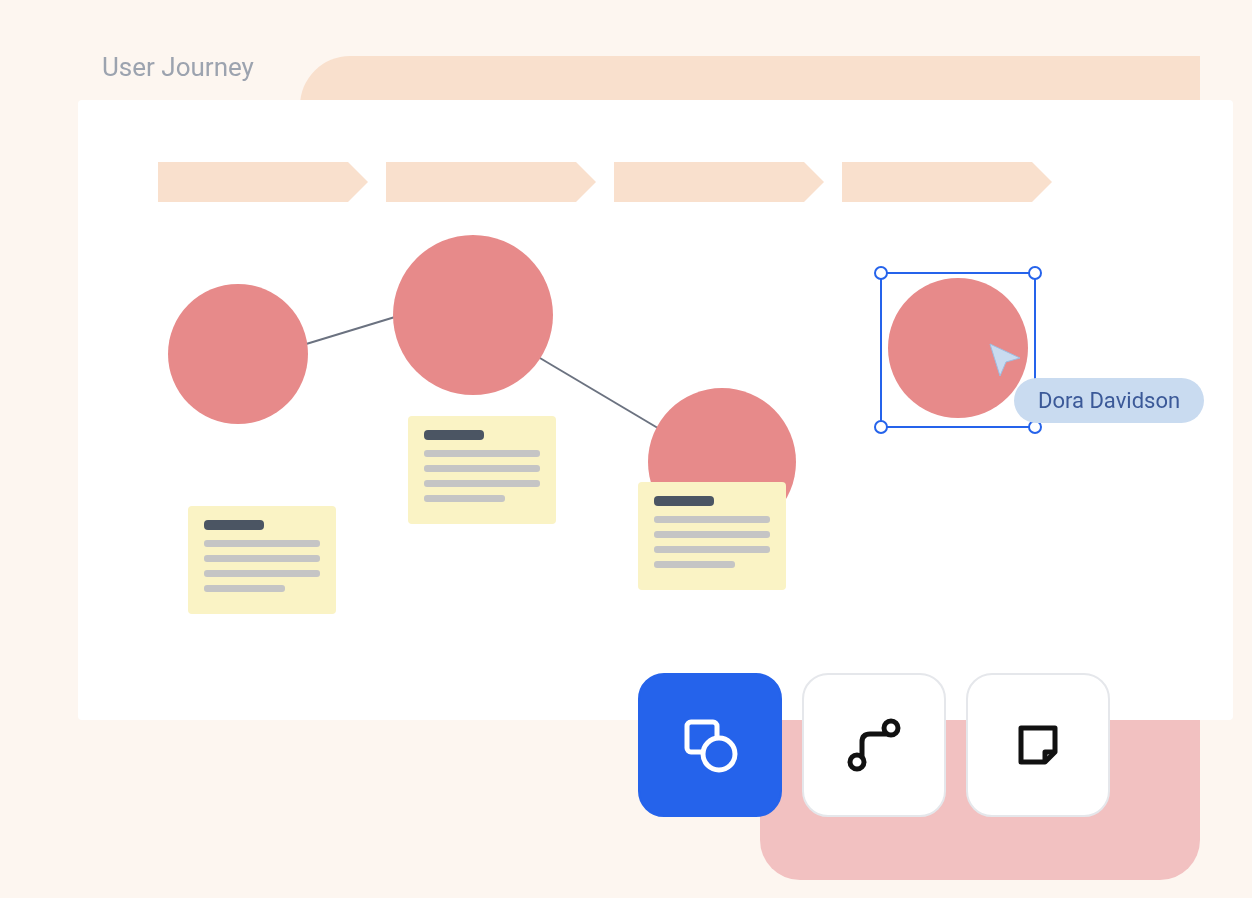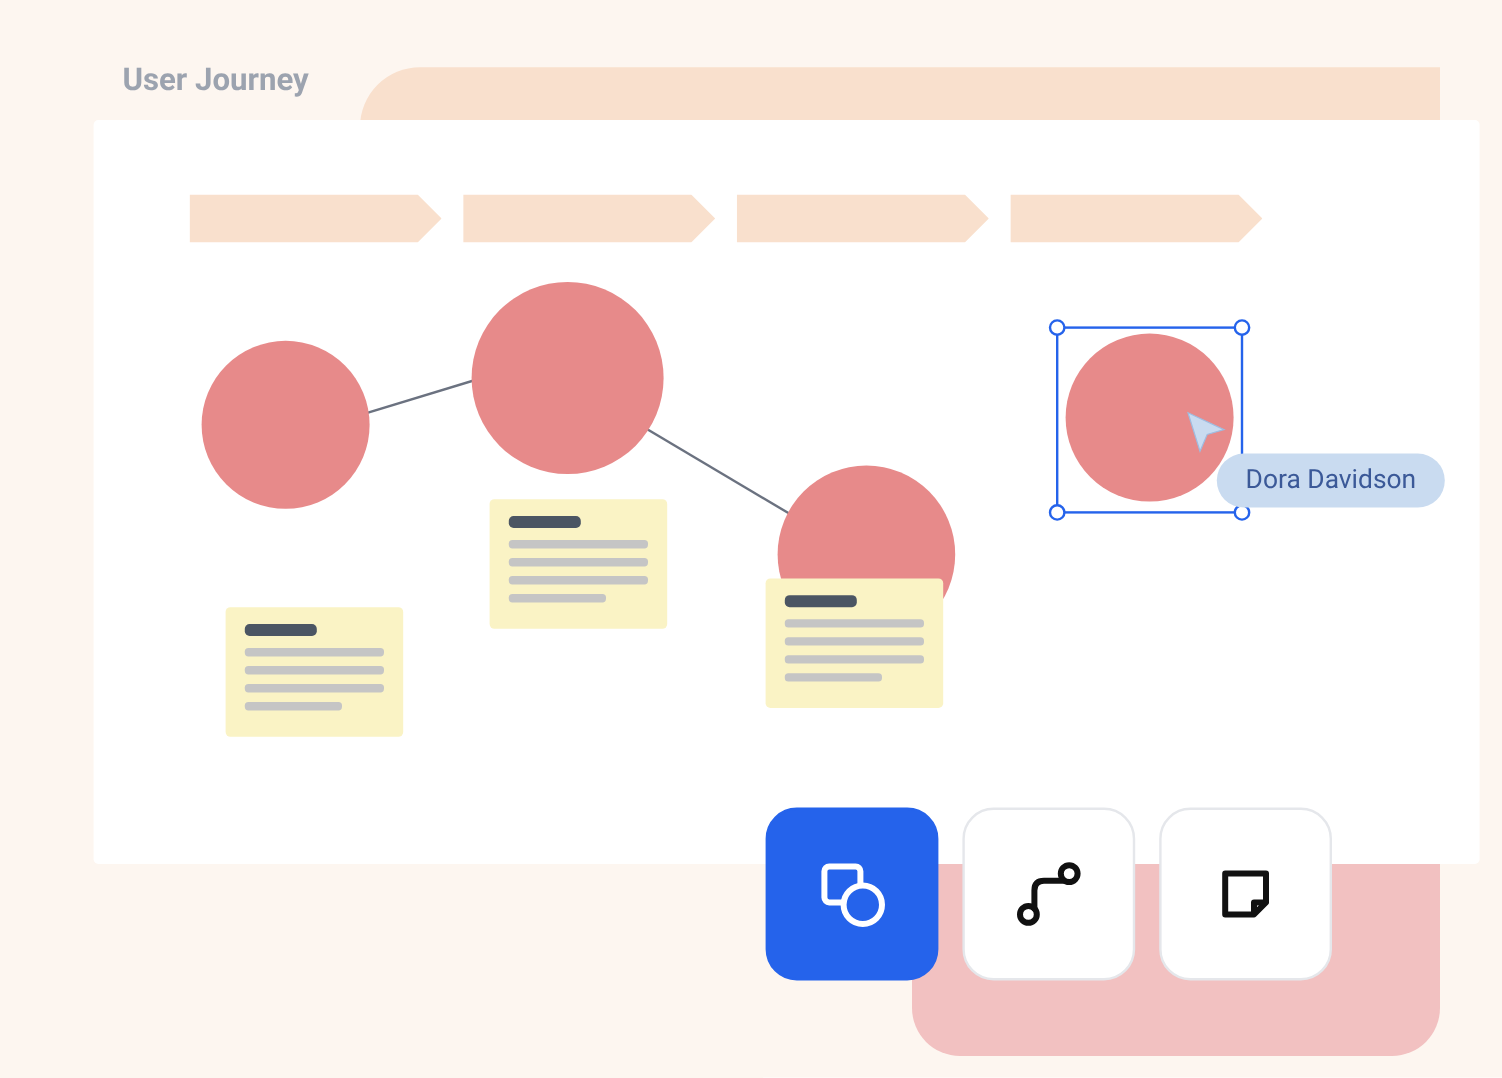--- a/index.html
+++ b/index.html
@@ -10,21 +10,21 @@
       height: 898px;
       position: relative;
       overflow: hidden;
     }
     .page-title {
       position: absolute;
       top: 52px;
       left: 102px;
       font-size: 26px;
       color: #9ca3af;
-      font-weight: 700;
+      font-weight: 400;
     }
     .bg-peach-top {
       position: absolute;
       top: 56px;
       left: 300px;
       width: 900px;
       height: 180px;
       background: #f9e0cd;
       border-radius: 50px 0 0 50px;
     }

